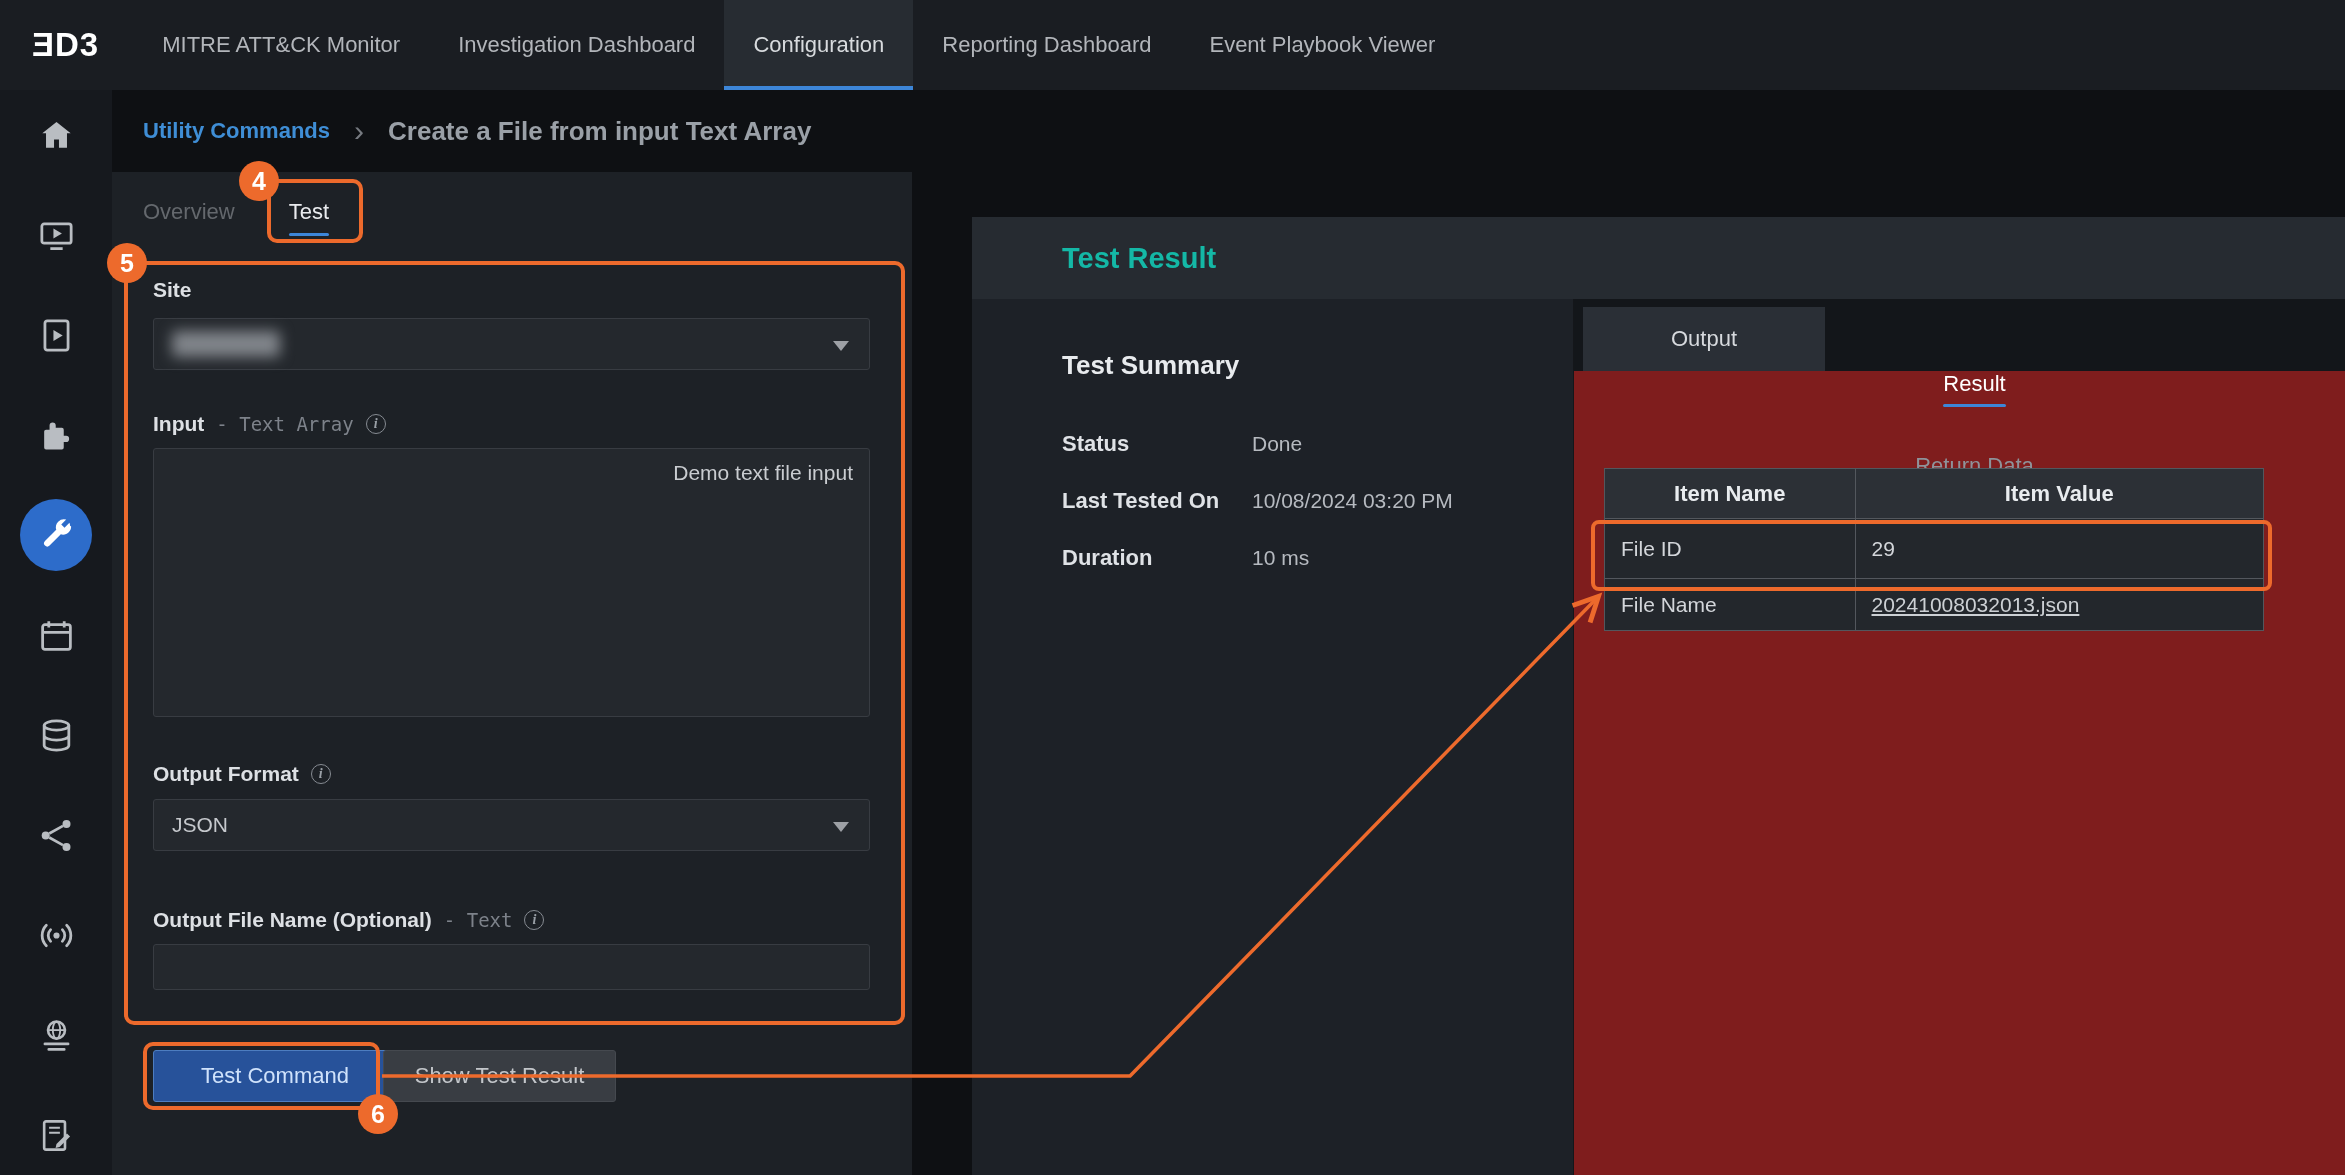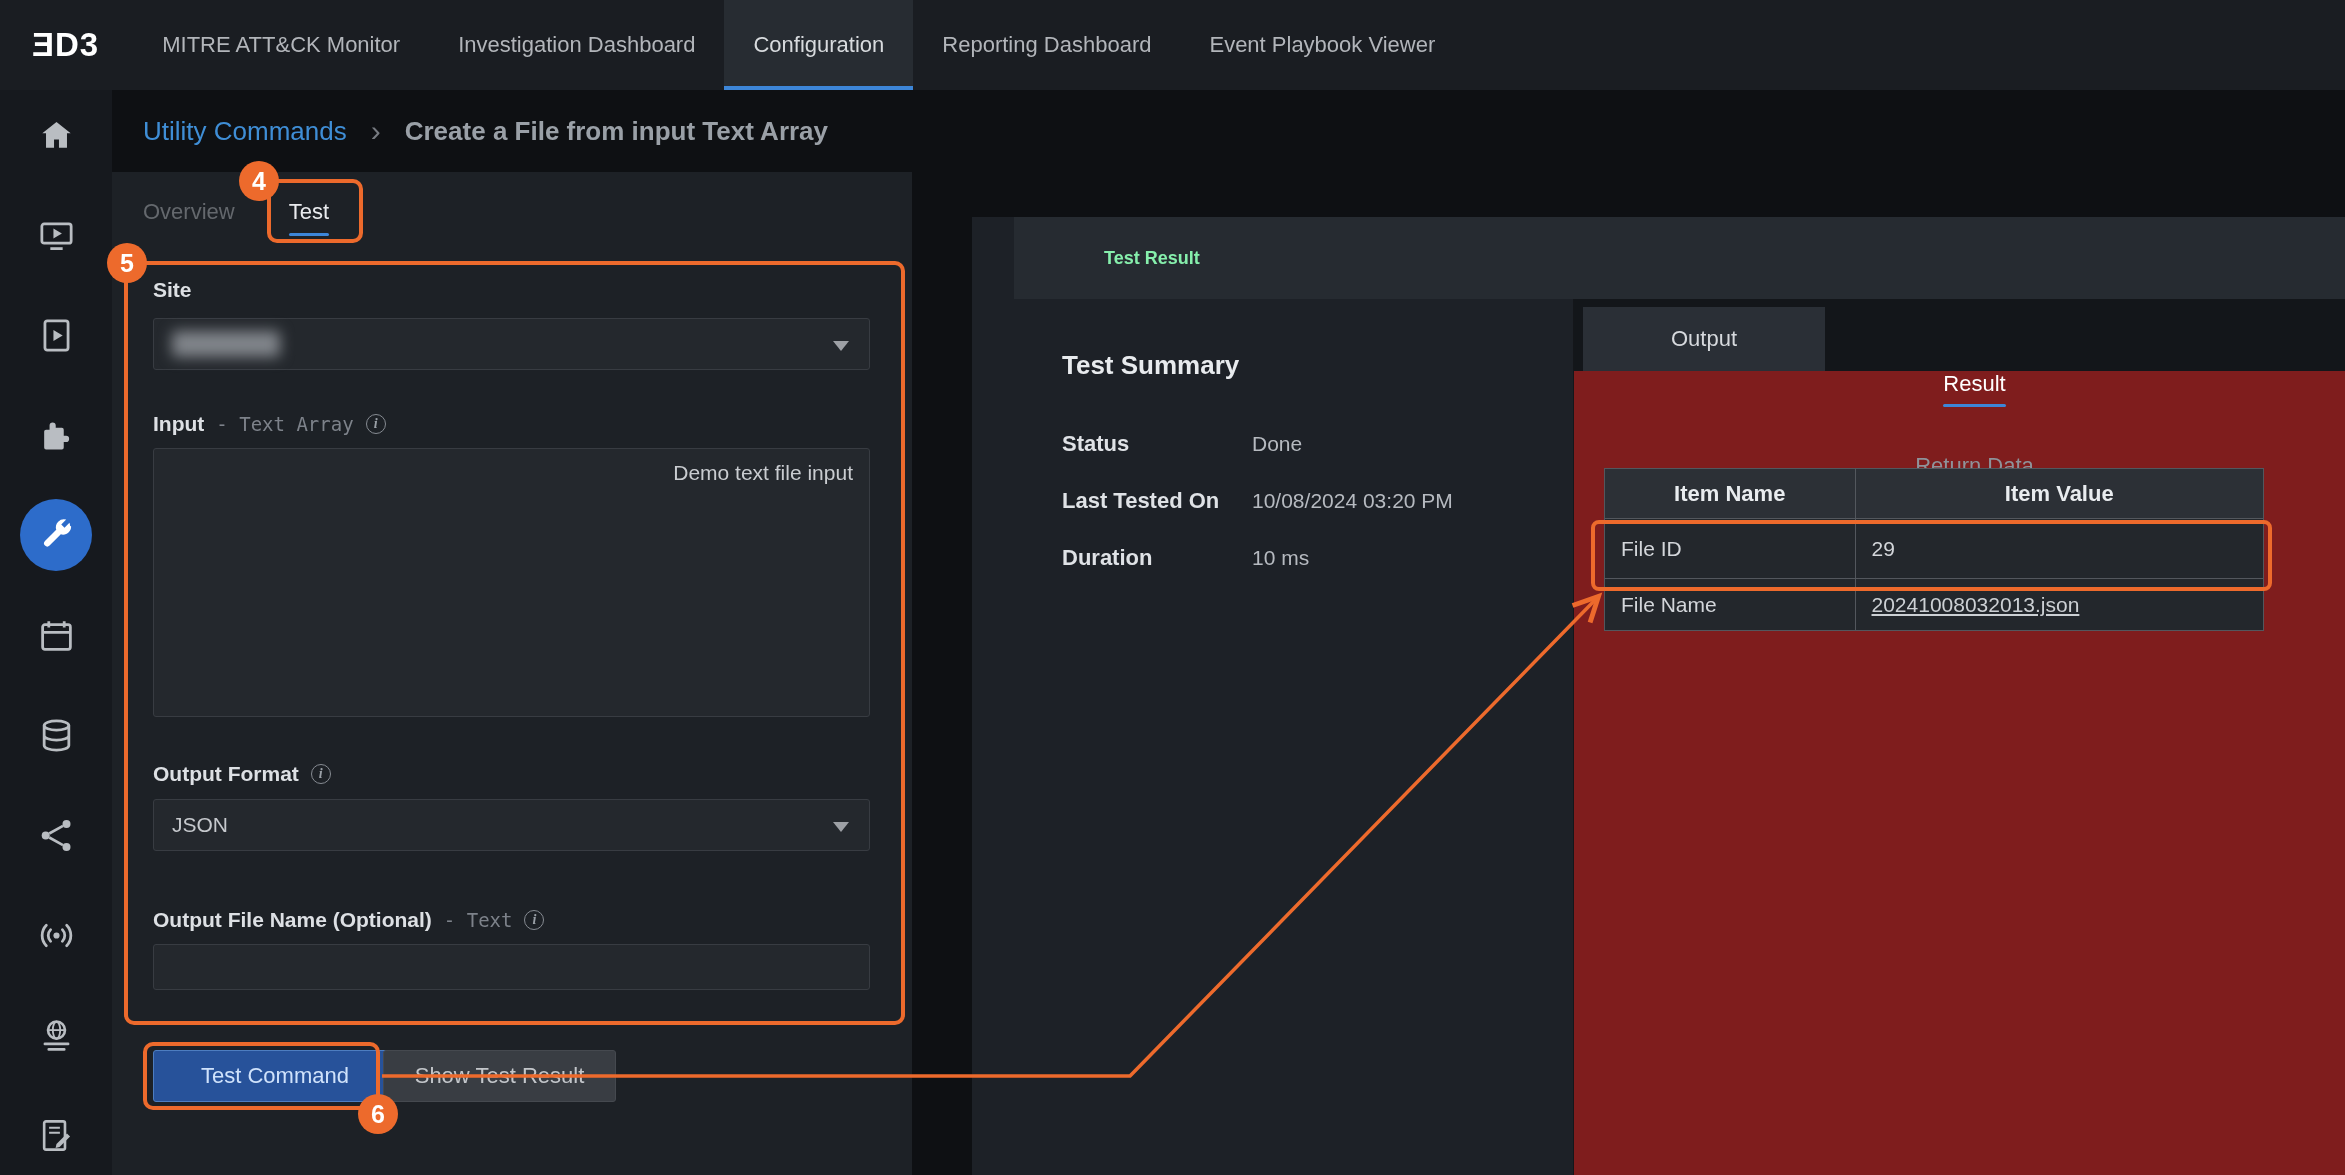--- a/index.html
+++ b/index.html
@@ -22,21 +22,21 @@
   .sidebar{position:absolute;left:0;top:90px;width:112px;height:1085px;background:#16191e;
            display:flex;flex-direction:column;align-items:center;padding-top:9px;box-sizing:border-box;
            gap:28px;z-index:2;}
   .side-item{width:72px;height:72px;min-height:72px;display:flex;align-items:center;justify-content:center;
              border-radius:50%;cursor:pointer;color:#b9bdc2;}
   .side-item svg{width:37px;height:37px;display:block;}
   .side-item.active{background:#2d6cca;color:#ffffff;}
 
   
   .breadcrumb{position:absolute;left:143px;top:90px;height:82px;display:flex;align-items:center;gap:24px;z-index:2;}
-  .crumb-link{font-size:26px;font-weight:400;color:var(--link_blue);cursor:pointer;}
+  .crumb-link{font-size:22px;font-weight:700;color:var(--link_blue);cursor:pointer;}
   .crumb-sep{font-size:30px;color:#767a80;line-height:1;}
   .crumb-title{font-size:26px;font-weight:700;color:#9aa0a7;}
 
   
   .left-panel{position:absolute;left:112px;top:172px;width:800px;height:1003px;background:#1d2126;z-index:1;}
   .panel-tabs{position:absolute;left:31px;top:27px;display:flex;gap:54px;}
   .ptab{font-size:22px;color:#64686d;display:inline-block;cursor:pointer;}
   .ptab.active{color:#e9ebee;}
   .ptab.active::after{content:"";display:block;height:3px;background:var(--accent_blue);border-radius:2px;margin-top:8px;}
 
@@ -60,21 +60,21 @@
 
   .btn{position:absolute;top:878px;height:52px;font-size:22px;border-radius:3px;display:flex;
        align-items:center;justify-content:center;box-sizing:border-box;cursor:pointer;}
   .btn-primary{left:41px;width:244px;background:var(--button_blue_bg);
                border:1px solid var(--button_blue_border);color:#cfe2fb;}
   .btn-secondary{left:271px;width:233px;background:#393d43;border:1px solid #45494f;color:#c3c6ca;}
 
   
   .right-panel{position:absolute;left:972px;top:217px;width:1373px;height:958px;background:#1d2127;z-index:1;}
   .rp-header{height:82px;background:#262b31;display:flex;align-items:center;padding-left:90px;
-             font-size:18px;font-weight:600;color:#86efac;margin-left:42px;}
+             font-size:29px;font-weight:600;color:#14b8a6;}
   .summary{position:absolute;left:90px;top:133px;}
   .summary-title{font-size:26px;font-weight:700;color:#e8ebee;line-height:31px;margin:0 0 50px 0;}
   .summary-row{display:flex;margin-bottom:31px;}
   .summary-label{width:190px;font-size:22px;font-weight:700;color:#dfe2e6;line-height:26px;}
   .summary-value{font-size:21px;color:#b6bac0;line-height:26px;}
 
   .output-section{position:absolute;left:601px;top:82px;right:0;bottom:0;background:#7f1d1d;
                   border-left:1px solid #14161a;}
   .tab-strip{height:72px;background:#13161a;display:flex;align-items:flex-end;padding-left:9px;}
   .output-tab{width:242px;height:64px;background:#2a2f36;display:flex;align-items:center;justify-content:center;

